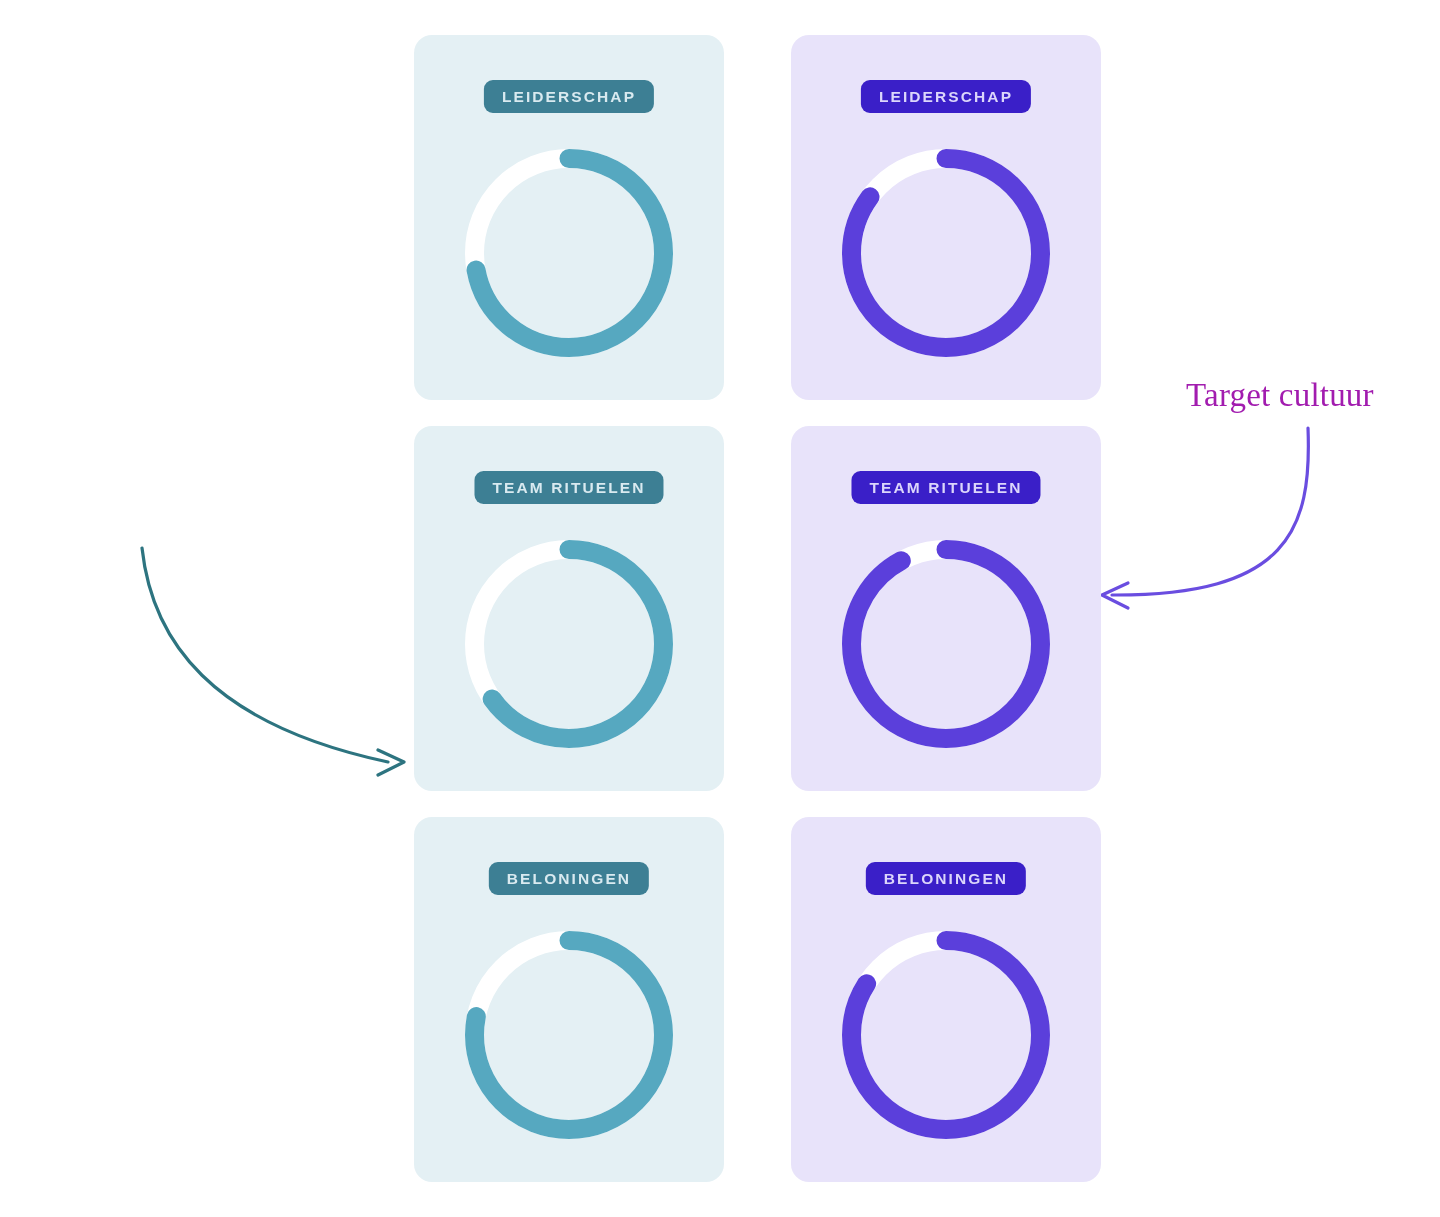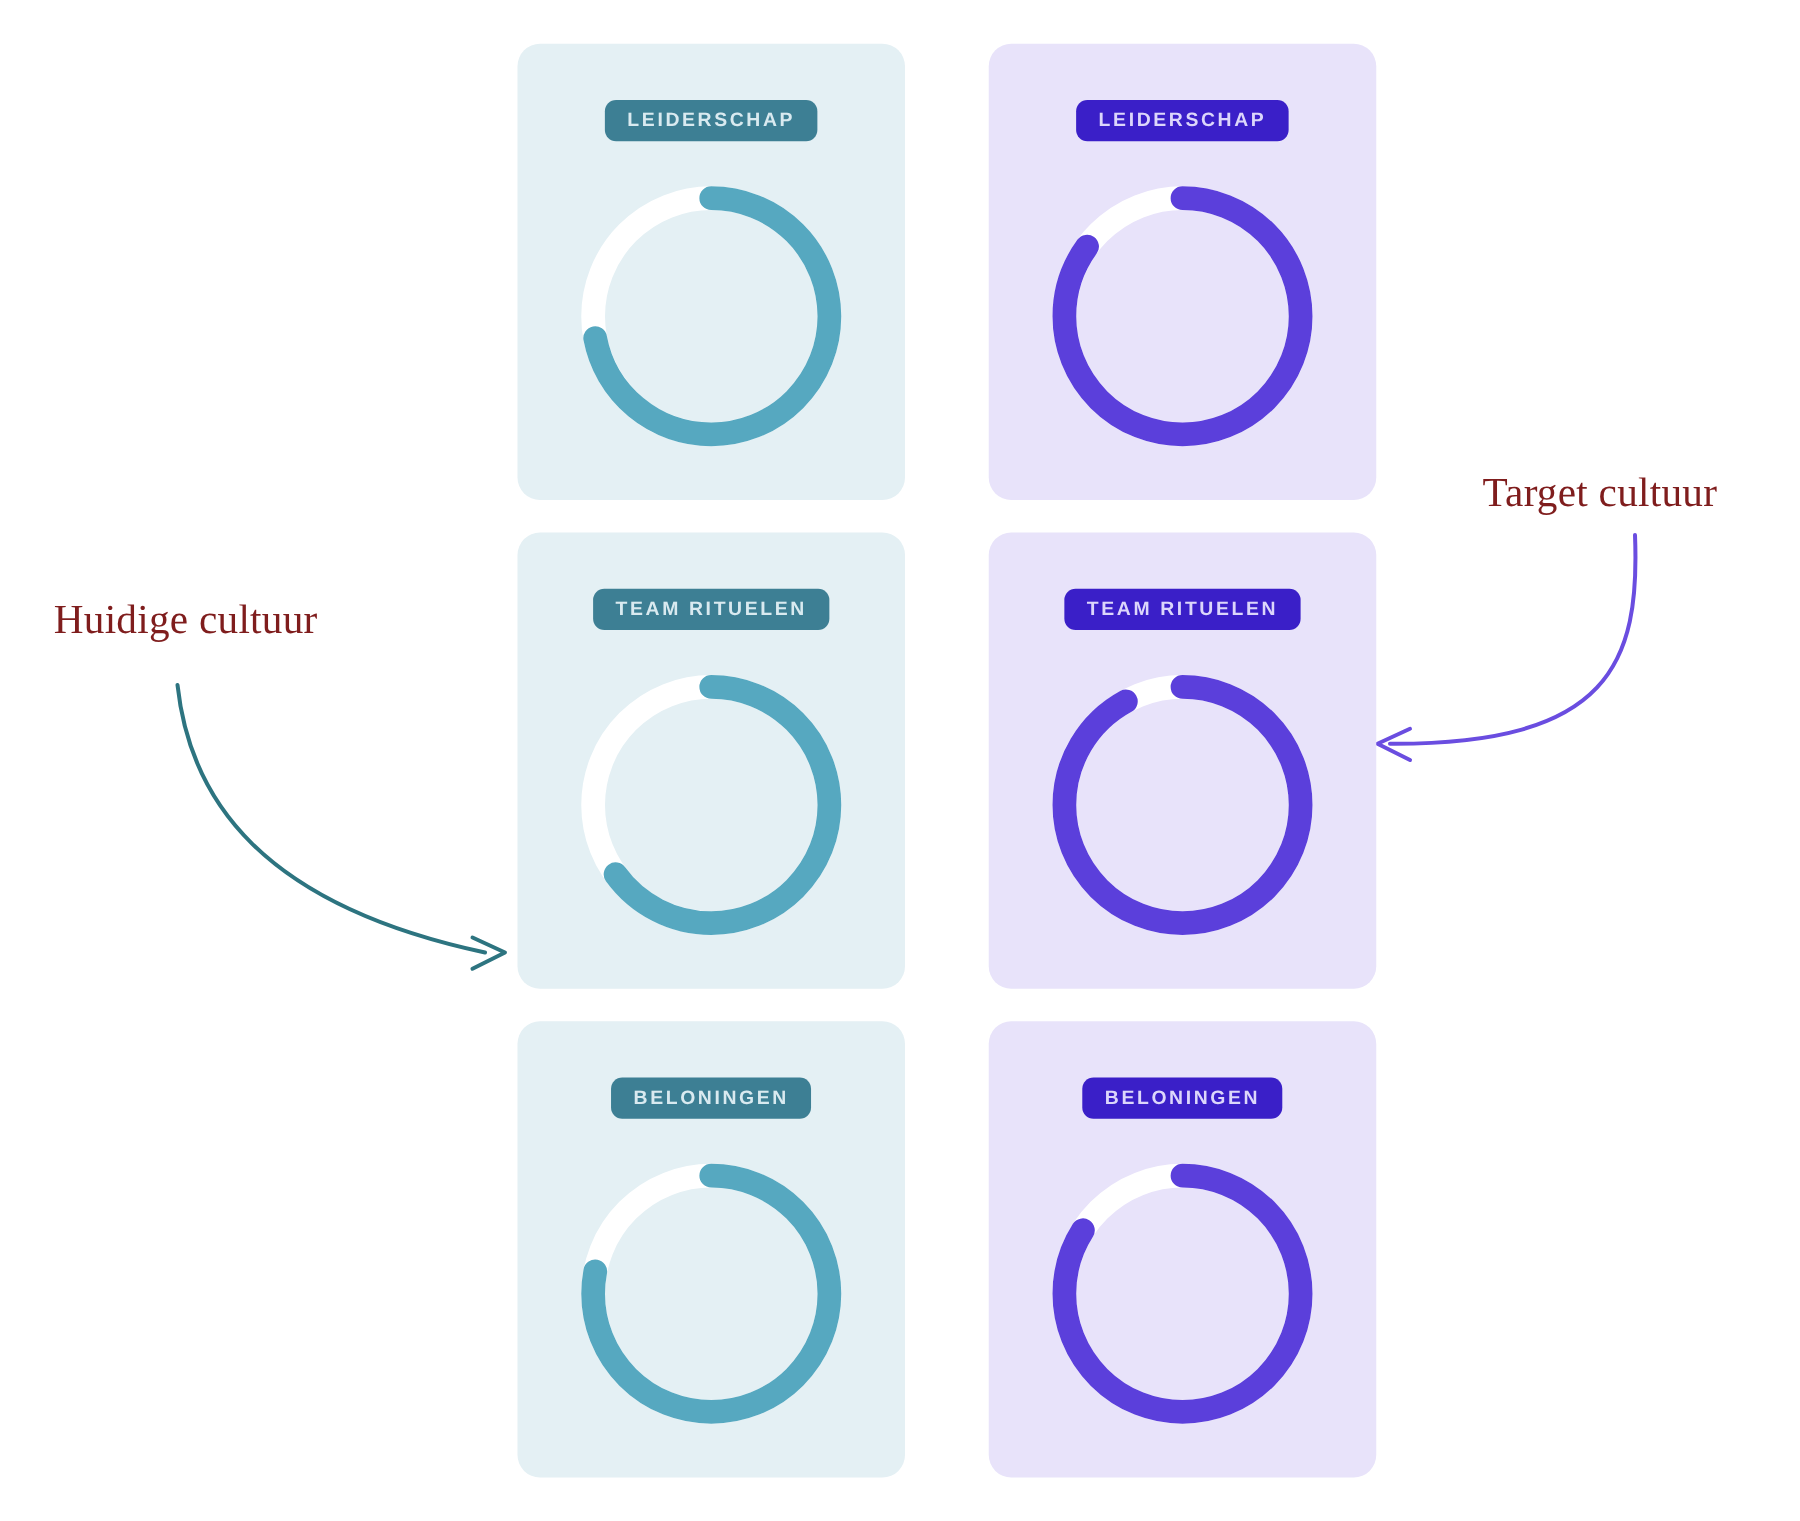--- a/index.html
+++ b/index.html
@@ -92,21 +92,21 @@
     display: block;
     width: 216px;
     height: 216px;
   }
 
   
   .anno {
     position: absolute;
     font-family: "Liberation Serif", "DejaVu Serif", serif;
     font-size: 33px;
-    color: #7f1d1d;
+    color: #a21caf;
     white-space: nowrap;
     letter-spacing: 0.2px;
   }
   #anno-current { left: 43px;   top: 478px; }
   #anno-target  { left: 1186px; top: 377px; }
 </style>
 </head>
 <body>
 
 <div id="stage">
@@ -117,21 +117,20 @@
       <path d="M142,548 C152,640 210,724 388,762" fill="none" stroke="#2d7480" stroke-width="3.2" stroke-linecap="round"></path>
       <path d="M378,750 L404,762 L378,775" fill="none" stroke="#2d7480" stroke-width="3.2" stroke-linecap="round" stroke-linejoin="round"></path>
     </g>
 
     <g>
       <path d="M1308,428 C1312,530 1288,596 1112,595" fill="none" stroke="#6a4de0" stroke-width="3.2" stroke-linecap="round"></path>
       <path d="M1128,583 L1102,595 L1128,608" fill="none" stroke="#6a4de0" stroke-width="3.2" stroke-linecap="round" stroke-linejoin="round"></path>
     </g>
   </svg>
 
-  <div class="anno" id="anno-current">Huidige cultuur</div>
   <div class="anno" id="anno-target">Target cultuur</div>
 
   <div class="grid">
 
     <div class="col col-current">
 
       <div class="card card-current">
         <div class="badge badge-current">LEIDERSCHAP</div>
         <div class="donut-wrap">
             <svg viewBox="0 0 216 216">

